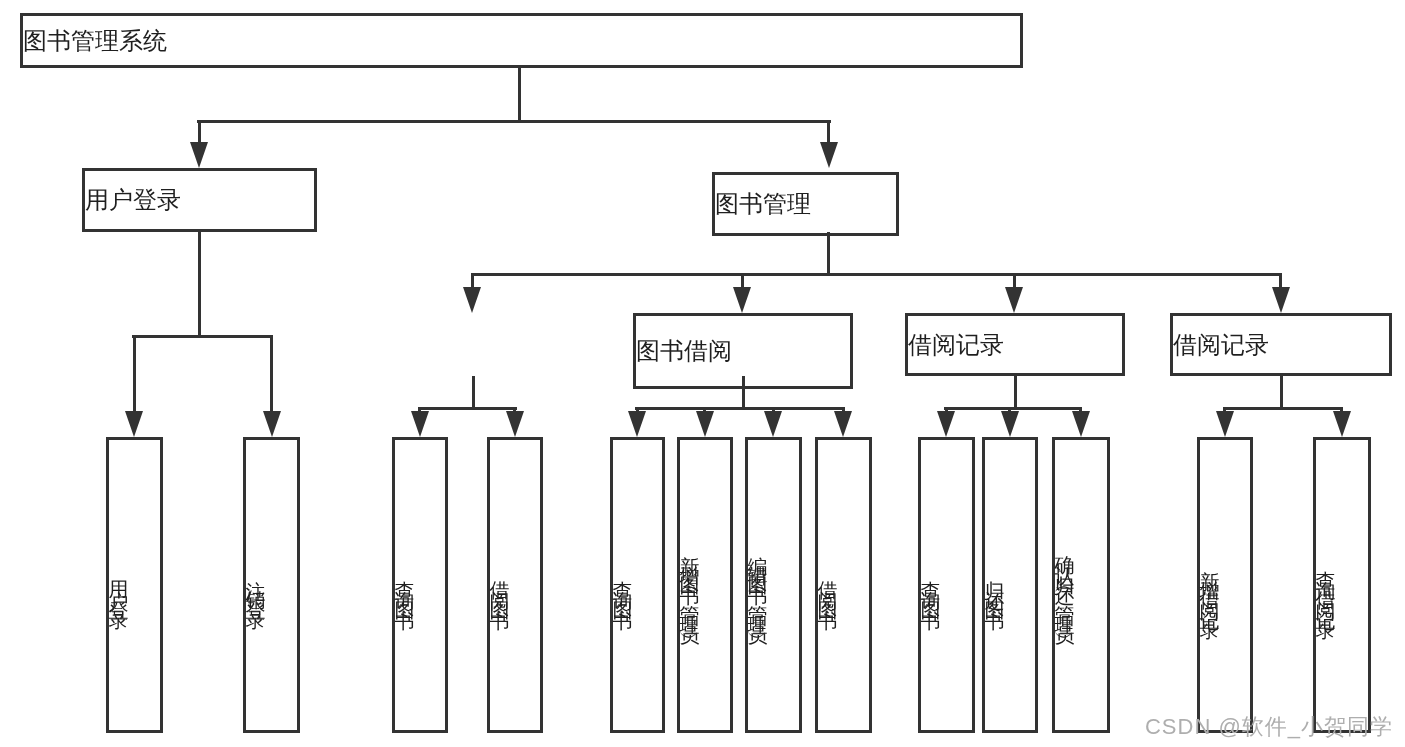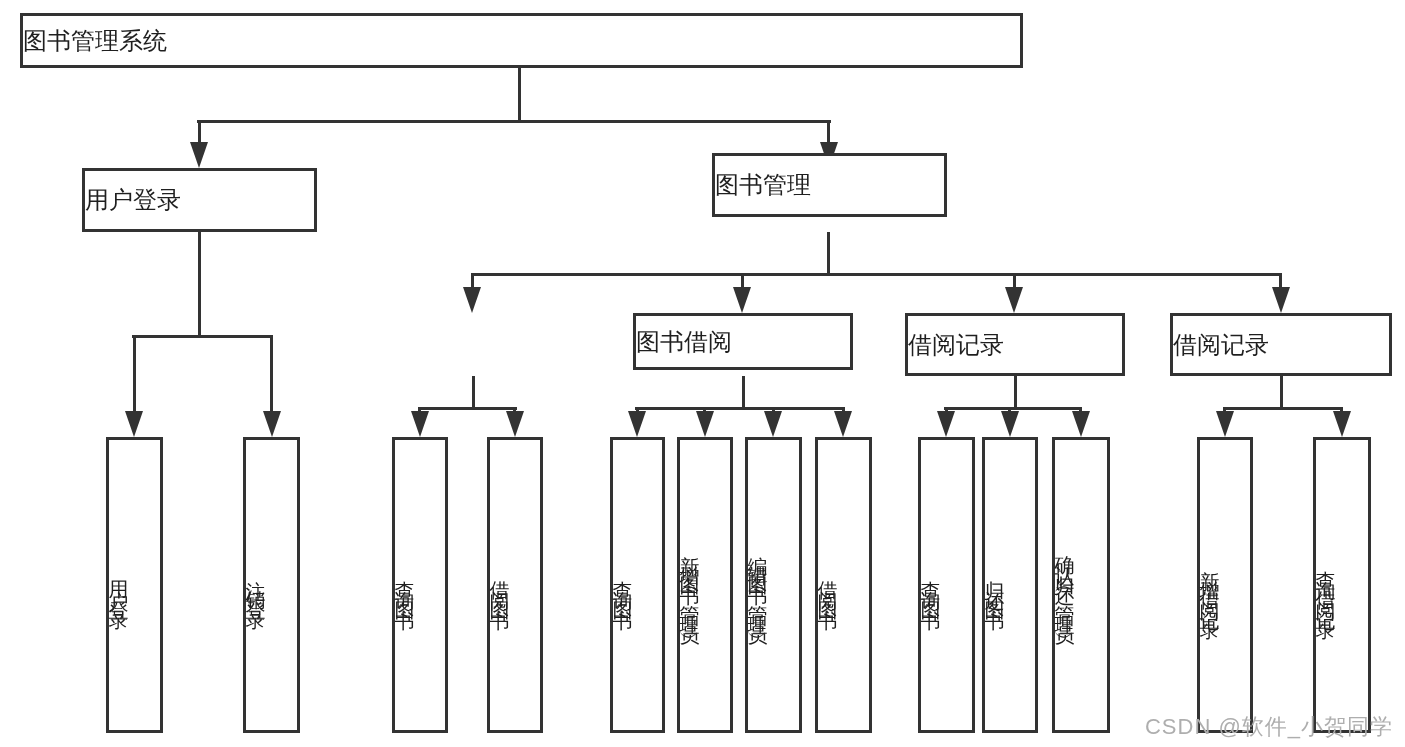--- a/index.html
+++ b/index.html
@@ -74,21 +74,21 @@
   <div class="vline" style="left:518px;top:68px;height:55px"></div>
   <div class="hline" style="left:197px;top:120px;width:634px"></div>
   <div class="vline" style="left:198px;top:120px;height:28px"></div>
   <div class="vline" style="left:827px;top:120px;height:28px"></div>
   <div class="arrow" style="left:190px;top:142px"></div>
   <div class="arrow" style="left:820px;top:142px"></div>
 
   <div class="box" style="left:82px;top:168px;width:235px;height:64px">
     <span class="hlbl">用户登录</span>
   </div>
-  <div class="box" style="left:712px;top:153px;width:235px;height:64px">
+  <div class="box" style="left:712px;top:172px;width:187px;height:64px">
     <span class="hlbl">图书管理</span>
   </div>
 
   <div class="vline" style="left:198px;top:232px;height:106px"></div>
   <div class="hline" style="left:132px;top:335px;width:141px"></div>
   <div class="vline" style="left:133px;top:335px;height:82px"></div>
   <div class="vline" style="left:270px;top:335px;height:82px"></div>
   <div class="arrow" style="left:125px;top:411px"></div>
   <div class="arrow" style="left:263px;top:411px"></div>
 
@@ -96,21 +96,21 @@
   <div class="hline" style="left:471px;top:273px;width:811px"></div>
   <div class="vline" style="left:471px;top:273px;height:20px"></div>
   <div class="vline" style="left:741px;top:273px;height:20px"></div>
   <div class="vline" style="left:1013px;top:273px;height:20px"></div>
   <div class="vline" style="left:1279px;top:273px;height:20px"></div>
   <div class="arrow" style="left:463px;top:287px"></div>
   <div class="arrow" style="left:733px;top:287px"></div>
   <div class="arrow" style="left:1005px;top:287px"></div>
   <div class="arrow" style="left:1272px;top:287px"></div>
 
-  <div class="box" style="left:633px;top:313px;width:220px;height:57px">
+  <div class="box" style="left:633px;top:313px;width:220px;height:76px">
     <span class="hlbl">图书借阅</span>
   </div>
   <div class="box" style="left:905px;top:313px;width:220px;height:63px">
     <span class="hlbl">借阅记录</span>
   </div>
   <div class="box" style="left:1170px;top:313px;width:222px;height:63px">
     <span class="hlbl">借阅记录</span>
   </div>
 
   <div class="vline" style="left:472px;top:376px;height:34px"></div>

